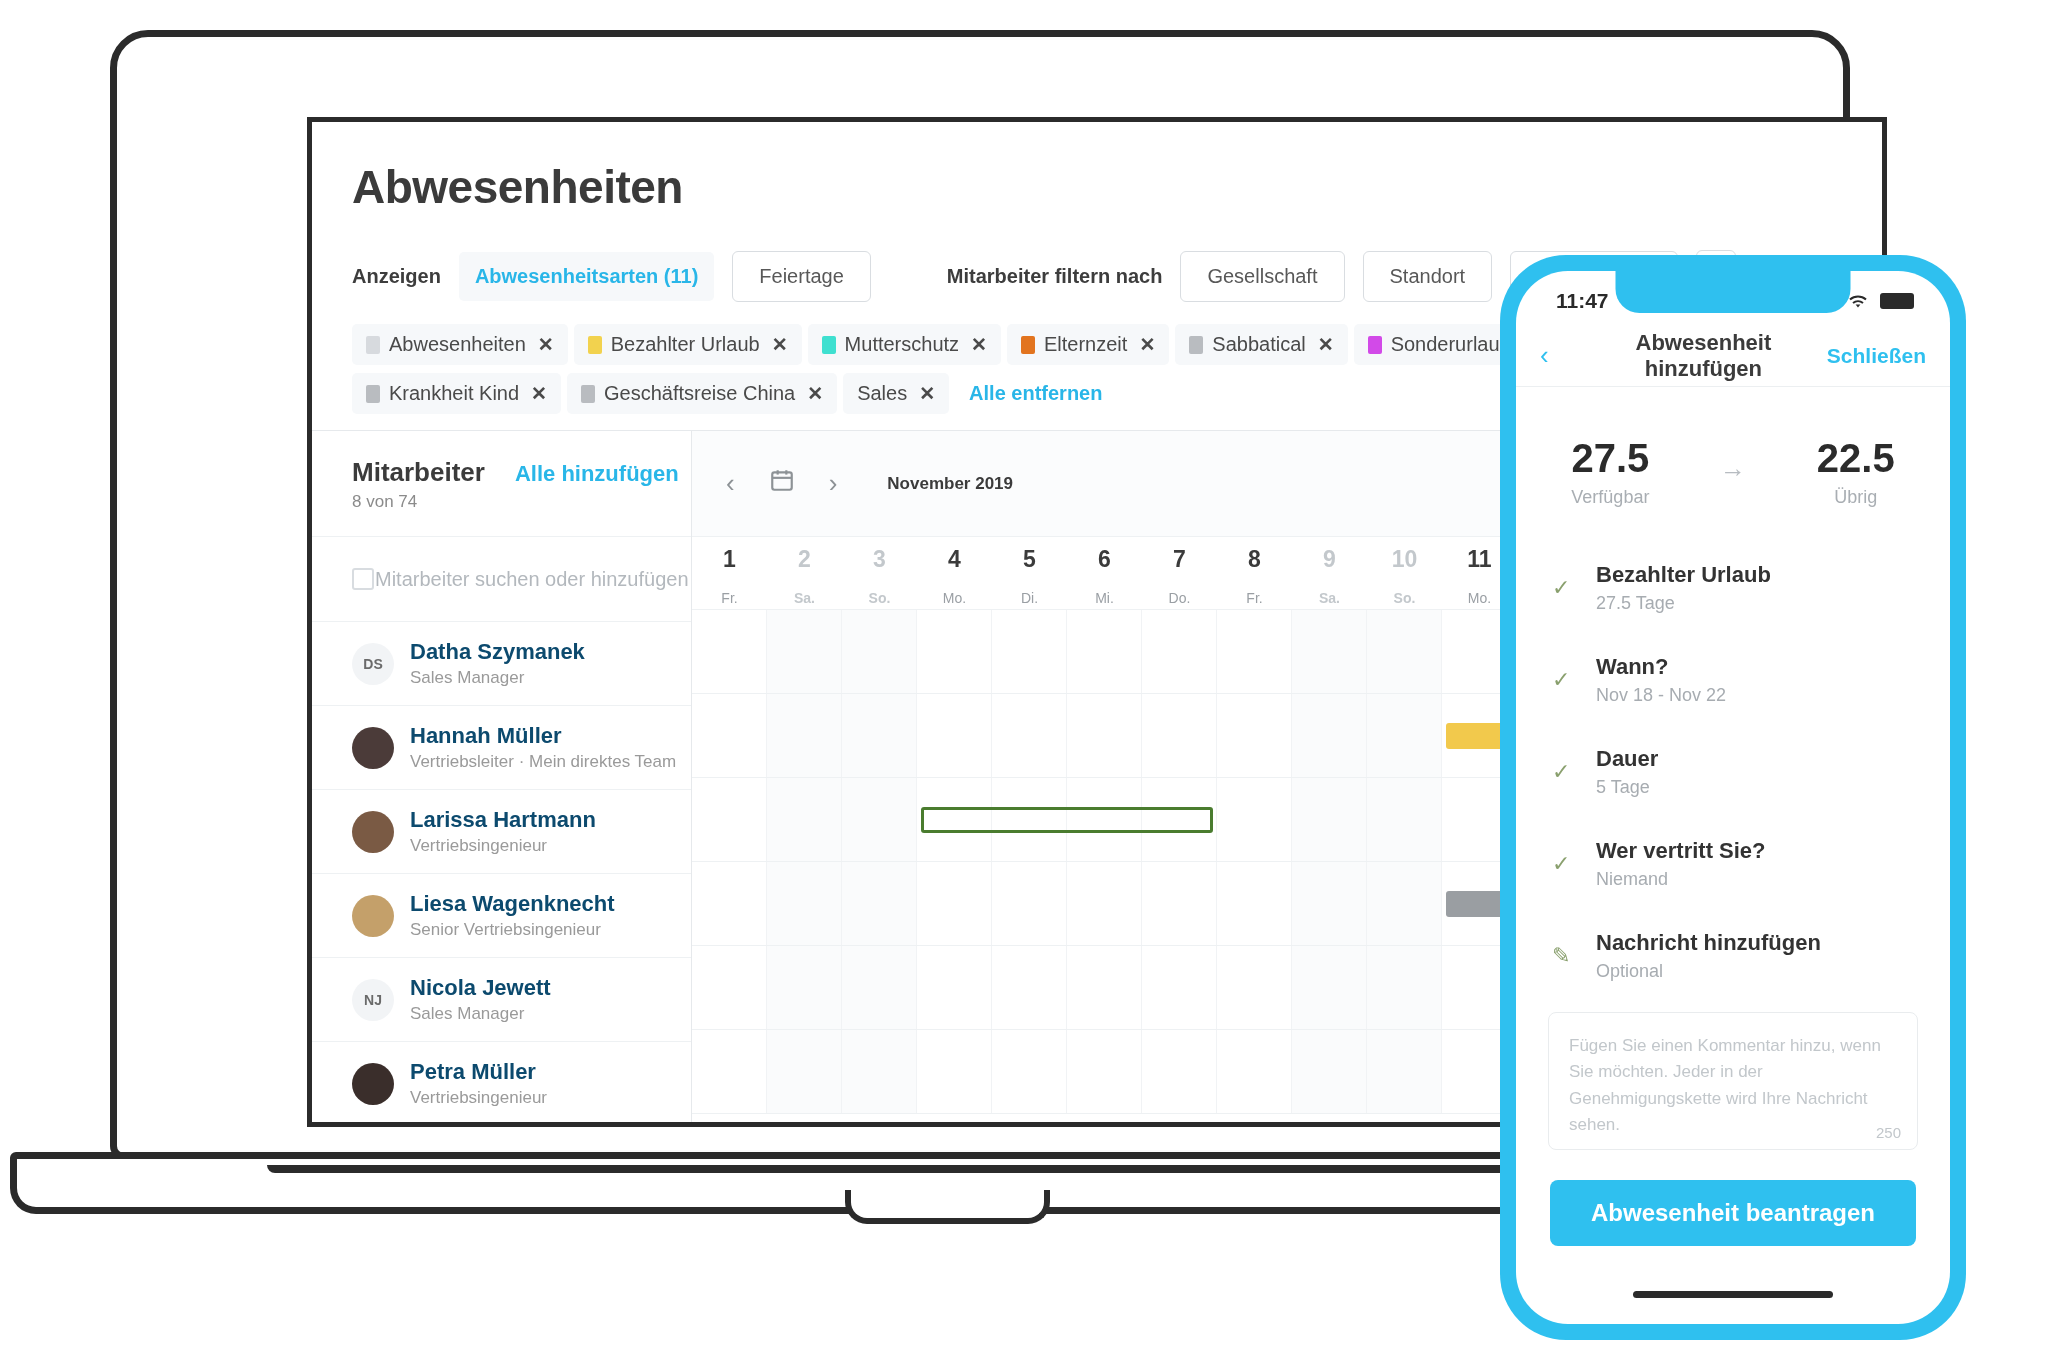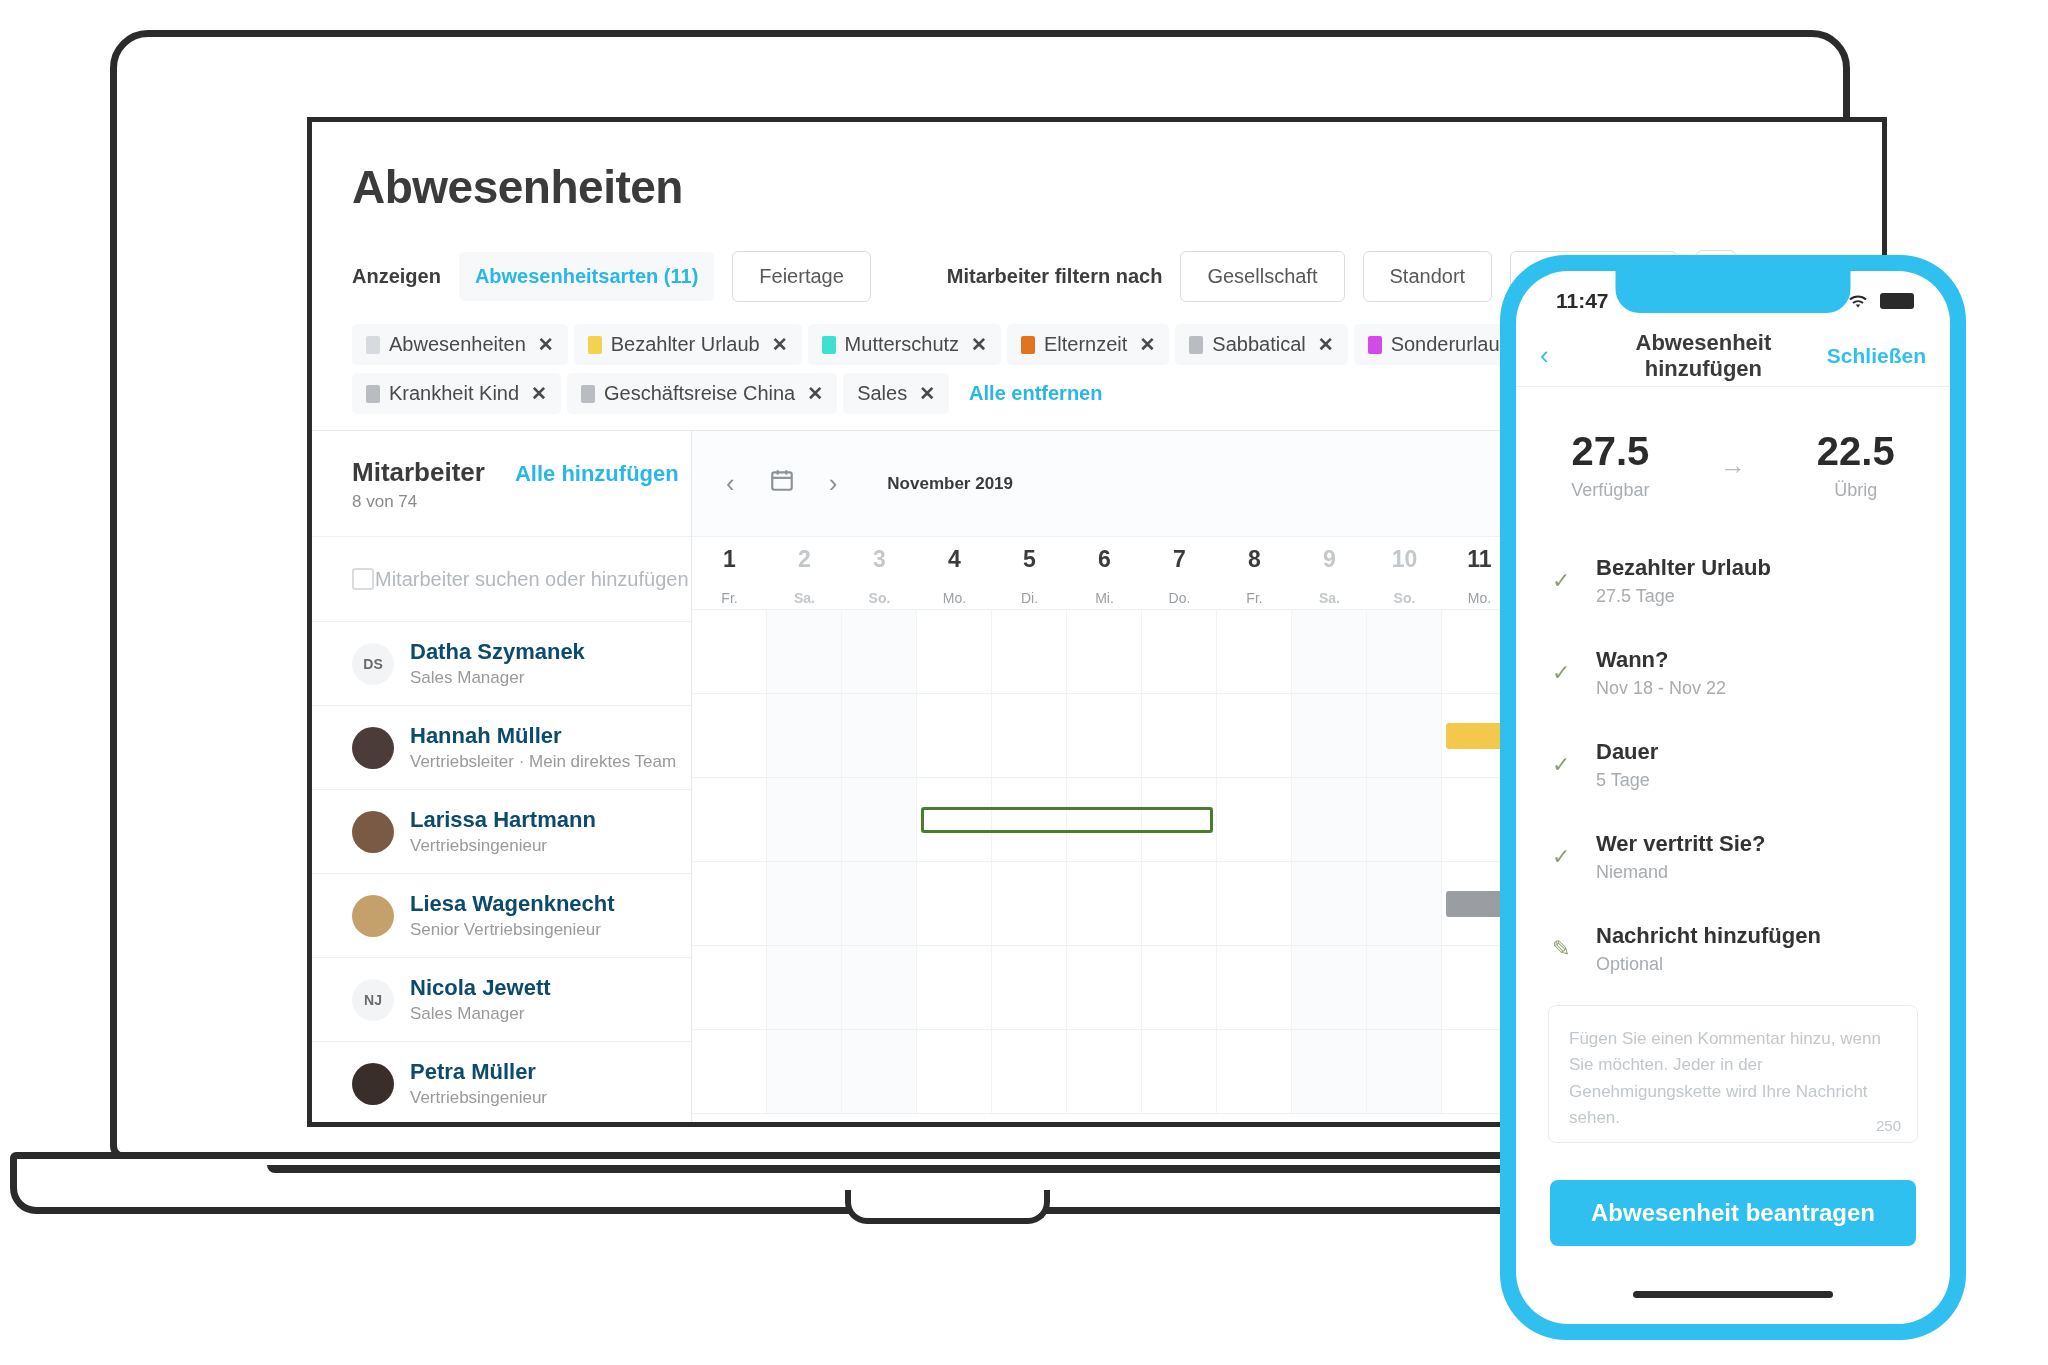--- a/index.html
+++ b/index.html
@@ -160,21 +160,21 @@
     width: 235px; height: 42px; background: #2fc0ef; border-radius: 0 0 24px 24px; }
 
   .ph-nav { height: 62px; display: flex; align-items: center; padding: 0 24px;
     border-bottom: 1px solid #eceff1; }
   .ph-back { font-size: 26px; color: #2fc0ef; width: 40px; }
   .ph-title { flex: 1; text-align: center; font-size: 22px; font-weight: bold; color: #3b3b3b; }
   .ph-close { font-size: 21px; color: #2fc0ef; font-weight: bold; }
 
   .balance { display: flex; align-items: center; justify-content: space-around; padding: 42px 20px 34px; }
   .bal-col { text-align: center; }
-  .bal-num { font-size: 40px; font-weight: bold; color: #2b2b2b; }
+  .bal-num { font-size: 40px; font-weight: bold; color: #2b2b2b; margin-top: 7px; }
   .bal-lab { font-size: 18px; color: #a9aeb3; margin-top: 6px; }
   .bal-arrow { font-size: 26px; color: #b7bcc1; }
 
   .ph-list { padding: 0 10px; }
   .ph-item { display: flex; align-items: center; gap: 22px; padding: 18px 26px; min-height: 92px; }
   .ph-check { font-size: 22px; color: #8aa06e; width: 22px; flex:none; }
   .ph-it-title { font-size: 22px; font-weight: bold; color: #333333; }
   .ph-it-sub { font-size: 18px; color: #a7acb1; margin-top: 5px; }
 
   .ph-note { margin: 10px 32px 0; border: 1px solid #e9ecee; border-radius: 8px;

